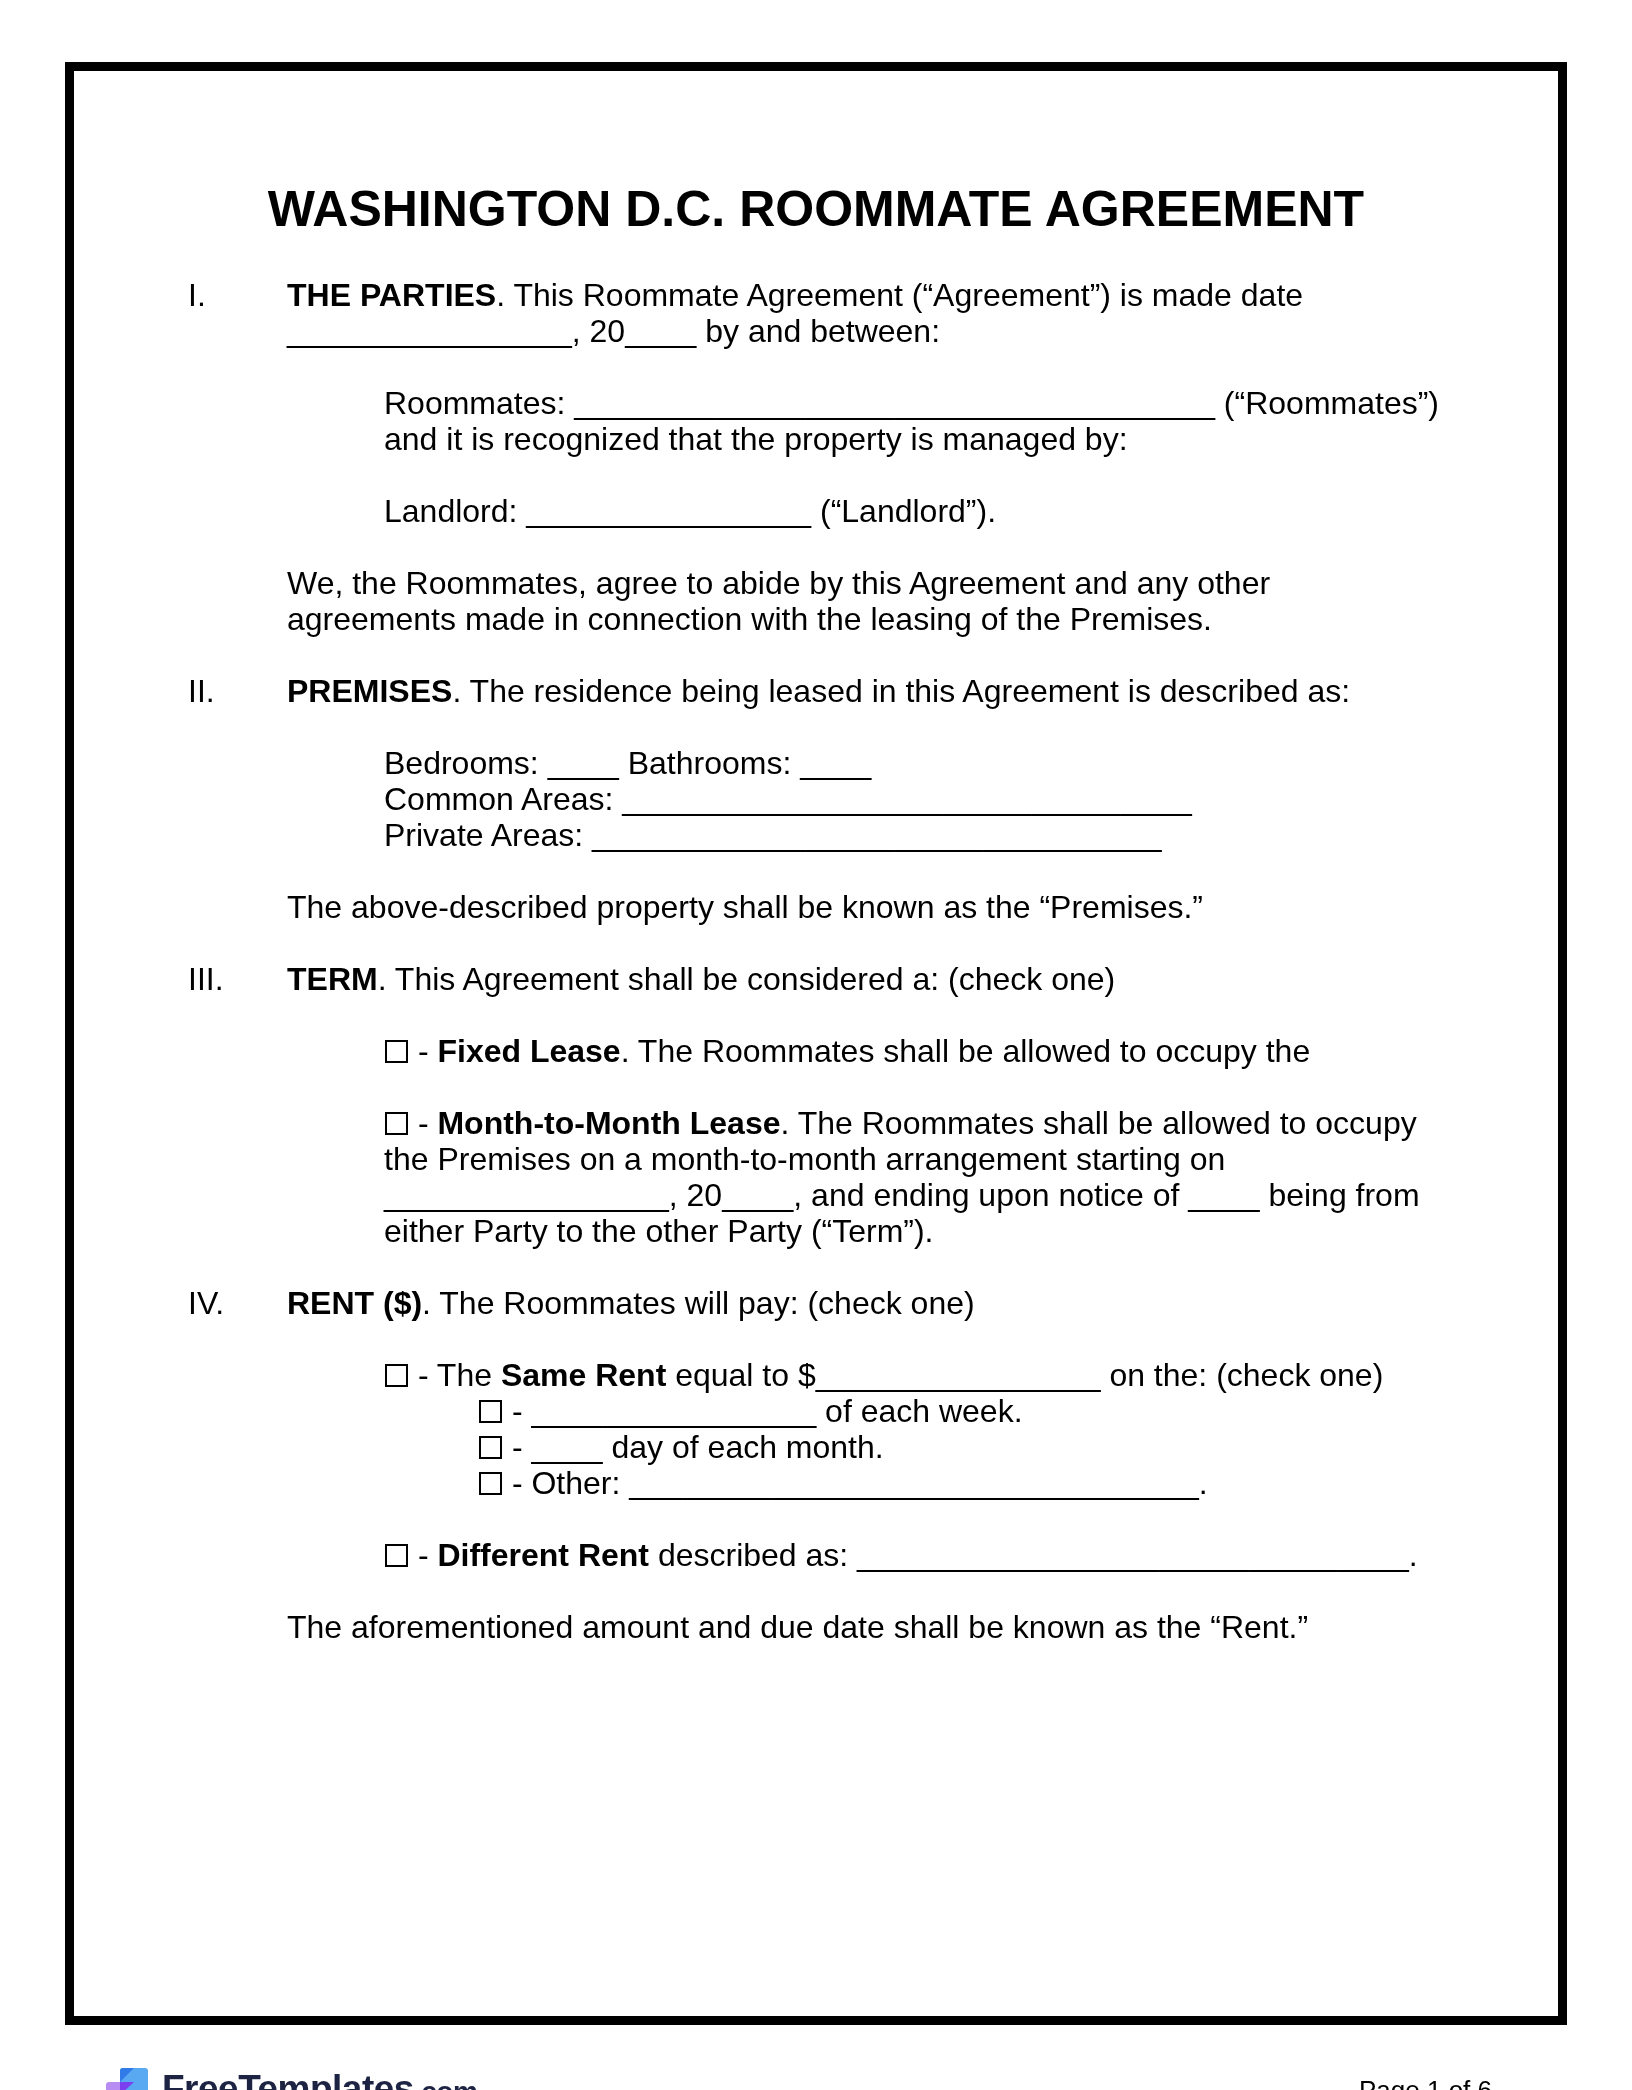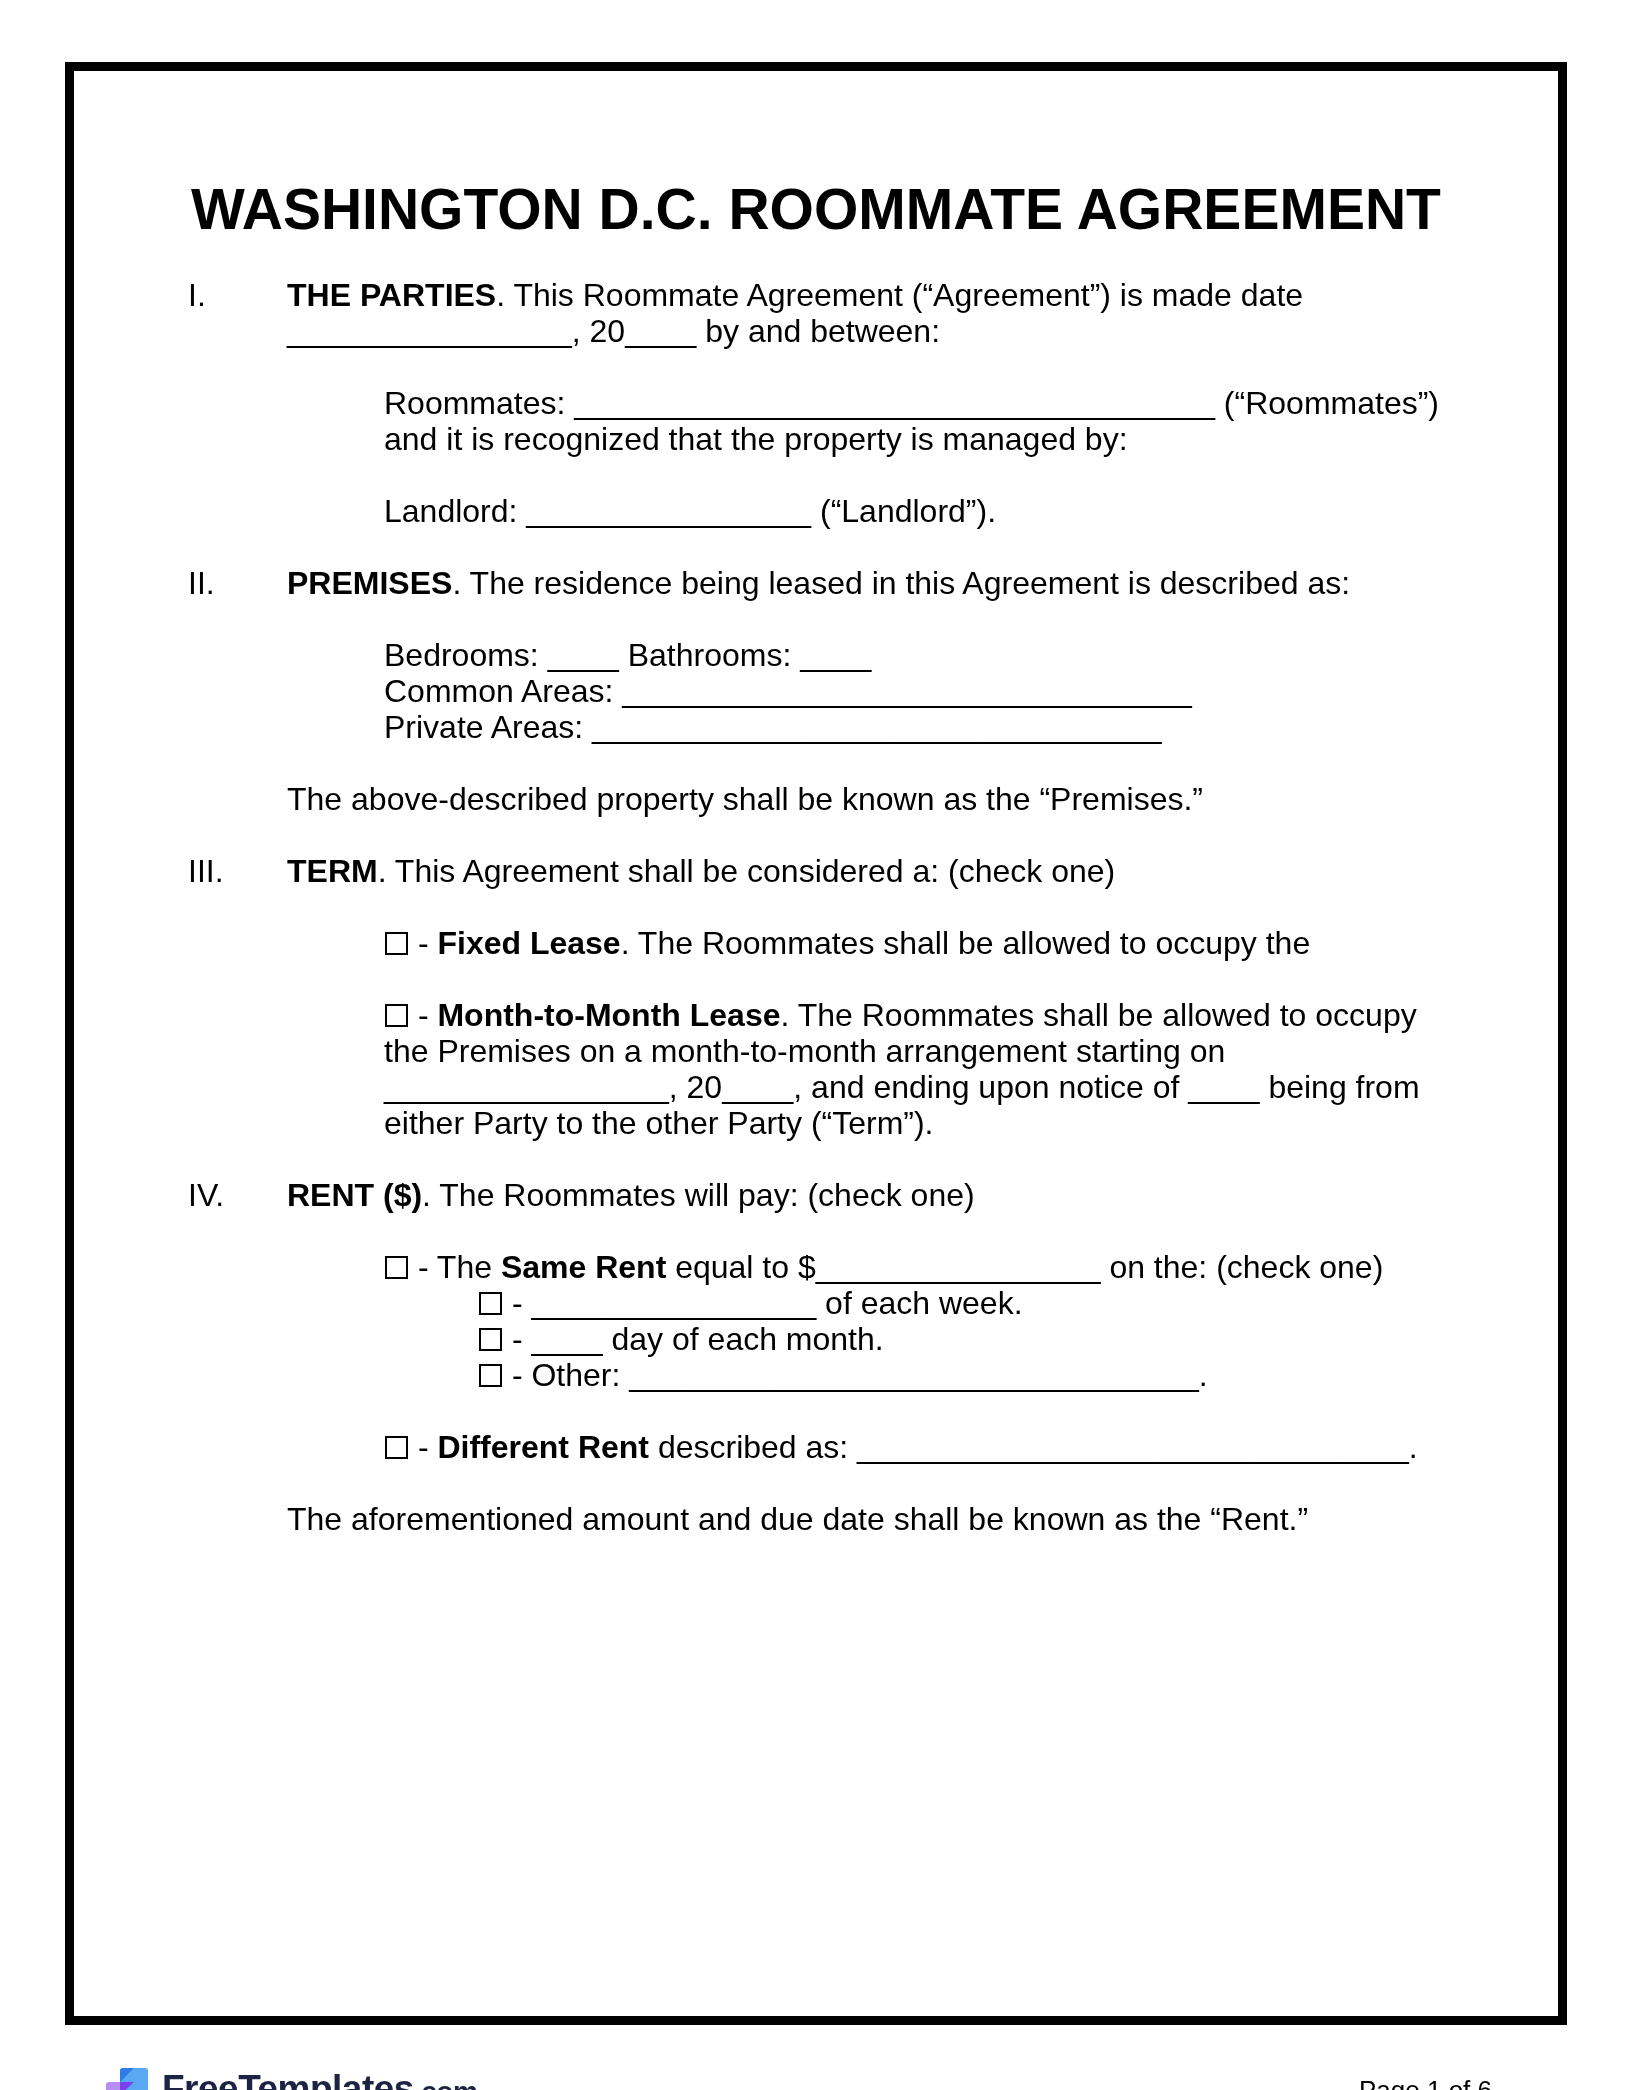--- a/index.html
+++ b/index.html
@@ -20,21 +20,21 @@
     box-sizing:border-box;
   }
   .content{
     position:relative;
     width:100%; height:100%;
     font-size:32px;
   }
   .title{
     margin:110px 0 40px 0;
     text-align:center;
-    font-size:57px;
+    font-size:50px;
     line-height:56px;
     font-weight:bold;
     letter-spacing:0;
   }
   .blk{margin:0 0 36px 0;}
   .blk.sp{margin-top:8px;}
   .line{
     position:relative;
     line-height:36px;
     white-space:nowrap;
@@ -115,20 +115,24 @@
             <div class="line ind0"><span class="blank">________________</span><span class="">, 20</span><span class="blank">____</span><span class=""> by and between:</span></div>
           </div>
           <div class="blk">
             <div class="line ind1"><span class="u ">Roommates:</span><span class=""> </span><span class="blank">____________________________________</span><span class=""> (“Roommates”)</span></div>
             <div class="line ind1"><span class="">and it is recognized that the property is managed by:</span></div>
           </div>
           <div class="blk">
             <div class="line ind1"><span class="u ">Landlord:</span><span class=""> </span><span class="blank">________________</span><span class=""> (“Landlord”).</span></div>
           </div>
           <div class="blk">
+            <div class="line ind0"><span class="">We, the Roommates, agree to abide by this Agreement and any other</span></div>
+            <div class="line ind0"><span class="">agreements made in connection with the leasing of the Premises.</span></div>
+          </div>
+          <div class="blk">
             <div class="line ind0"><span class="num">II.</span><span class="b ">PREMISES</span><span class="">. The residence being leased in this Agreement is described as:</span></div>
           </div>
           <div class="blk">
             <div class="line ind1"><span class="u ">Bedrooms:</span><span class=""> </span><span class="blank">____</span><span class=""> Bathrooms: </span><span class="blank">____</span></div>
             <div class="line ind1"><span class="u ">Common Areas:</span><span class=""> </span><span class="blank">________________________________</span></div>
             <div class="line ind1"><span class="u ">Private Areas:</span><span class=""> </span><span class="blank">________________________________</span></div>
           </div>
           <div class="blk">
             <div class="line ind0"><span class="">The above-described property shall be known as the “Premises.”</span></div>
           </div>

